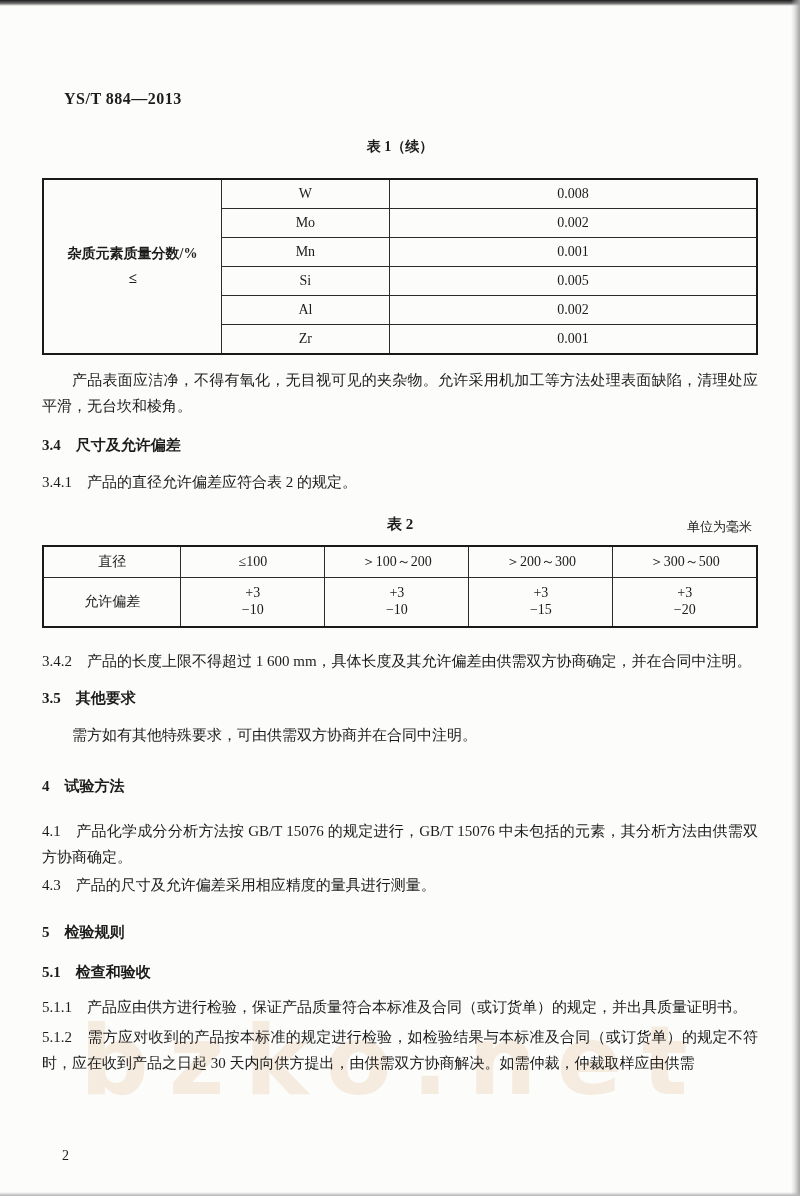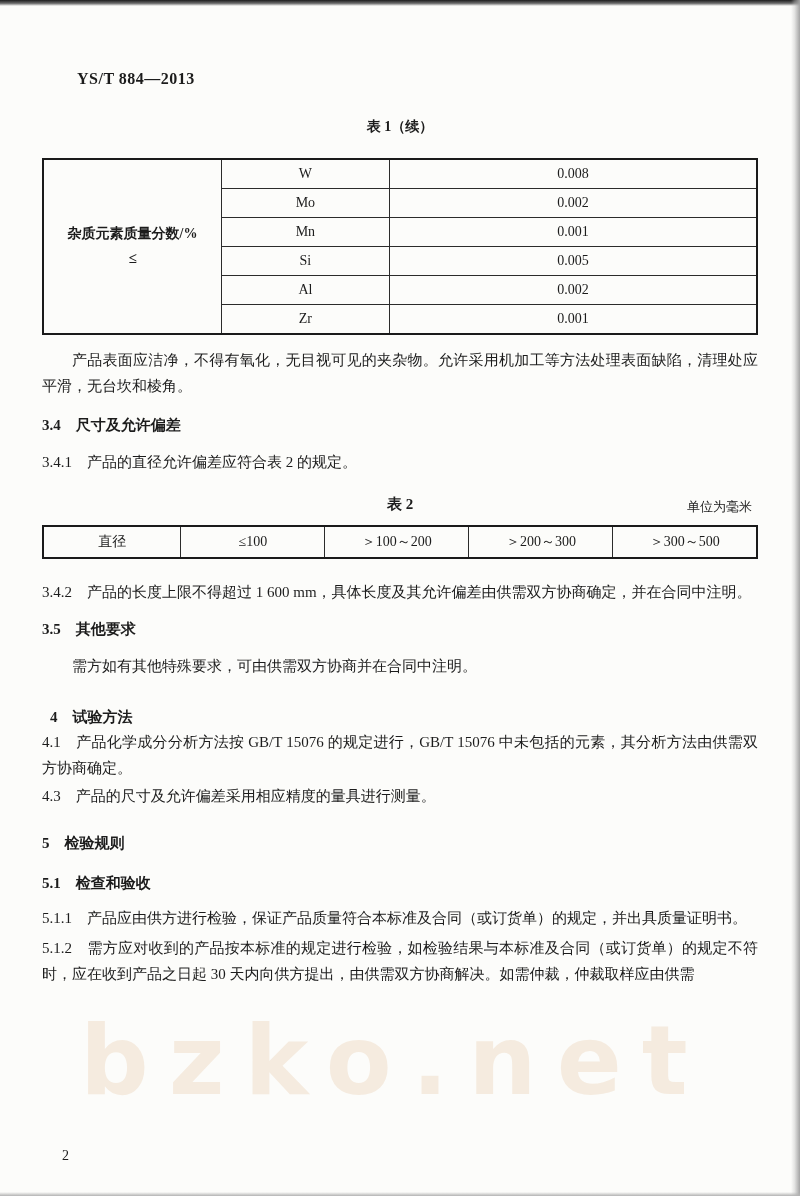--- a/index.html
+++ b/index.html
@@ -12,21 +12,21 @@
     font-family:"Liberation Serif","DejaVu Serif",serif;
     color:#1c1c1c;
   }
   .edge-top{position:absolute;top:0;left:0;width:100%;height:6px;
     background:linear-gradient(to bottom,#1d1d1d 0%,#6a6a6a 55%,rgba(120,120,120,0) 100%);}
   .edge-right{position:absolute;top:0;right:0;width:9px;height:100%;
     background:linear-gradient(to left,#a3a3a3 0%,rgba(190,190,190,.4) 60%,rgba(255,255,255,0) 100%);}
   .edge-bottom{position:absolute;bottom:0;left:0;width:100%;height:4px;
     background:linear-gradient(to top,#b3b3b3,rgba(255,255,255,0));}
   .content{position:relative;padding:0 42px;z-index:2;}
-  .doc-header{padding-top:70px;margin-left:35px;font-size:16px;font-weight:bold;letter-spacing:.5px;}
+  .doc-header{padding-top:90px;margin-left:22px;font-size:16px;font-weight:bold;letter-spacing:.5px;}
   .t-caption{margin-top:30px;text-align:center;font-size:14px;font-weight:bold;}
   .t2-caption-row{position:relative;margin-top:20px;height:20px;}
   .t2-caption{display:block;text-align:center;font-size:15px;font-weight:bold;}
   .t2-unit{position:absolute;right:6px;top:3px;font-size:13px;font-weight:normal;}
   table{width:100%;border-collapse:collapse;border:2px solid #1a1a1a;table-layout:fixed;}
   td{border:1px solid #2b2b2b;text-align:center;font-size:14px;padding:3px 4px;}
   .t1{margin-top:22px;}
   .t1 td{height:22px;}
   .t1-label{font-weight:bold;font-size:14px;line-height:1.6;}
   .t1-le{font-weight:bold;font-size:15px;}
@@ -38,22 +38,22 @@
   .h{font-size:15px;font-weight:bold;line-height:20px;}
   .p{font-size:15px;line-height:26px;text-align:justify;}
   .ind{text-indent:2em;}
   .h33{margin-top:32px;}
   .p33{margin-top:12px;}
   .h34{margin-top:16px;}
   .p341{margin-top:14px;}
   .p342{margin-top:20px;}
   .h35{margin-top:14px;}
   .p35{margin-top:14px;}
-  .h4{margin-top:28px;margin-left:8px;}
-  .p41{margin-top:2px;}
+  .h4{margin-top:28px;}
+  .p41{margin-top:22px;}
   .p42{margin-top:8px;}
   .p43{margin-top:2px;}
   .h5{margin-top:24px;}
   .h51{margin-top:20px;}
   .p511{margin-top:12px;}
   .p512{margin-top:4px;}
   .page-number{position:absolute;left:62px;top:1148px;font-size:14px;z-index:2;}
   .watermark{
     position:absolute;left:80px;top:1005px;z-index:1;
     font-family:"DejaVu Sans","Liberation Sans",sans-serif;
@@ -136,20 +136,39 @@
           <col style="width:20.175%">
         </colgroup>
       <tbody>
           <tr>
         <td class="hd lbl">直径</td>
         <td class="hd">≤100</td>
         <td class="hd">＞100～200</td>
         <td class="hd">＞200～300</td>
         <td class="hd">＞300～500</td>
       </tr>
+      <tr>
+        <td class="lbl">允许偏差</td>
+        <td class="dev">
+          <div>+3</div>
+          <div>−10</div>
+        </td>
+        <td class="dev">
+          <div>+3</div>
+          <div>−10</div>
+        </td>
+        <td class="dev">
+          <div>+3</div>
+          <div>−15</div>
+        </td>
+        <td class="dev">
+          <div>+3</div>
+          <div>−20</div>
+        </td>
+      </tr>
     </tbody>
       </table>
 
     <div class="p p342">3.4.2　产品的长度上限不得超过 1 600 mm，具体长度及其允许偏差由供需双方协商确定，并在合同中注明。</div>
 
     <div class="h h35">3.5　其他要求</div>
     <div class="p ind p35">需方如有其他特殊要求，可由供需双方协商并在合同中注明。</div>
 
     <div class="h h4">4　试验方法</div>
     <div class="p p41">4.1　产品化学成分分析方法按 GB/T 15076 的规定进行，GB/T 15076 中未包括的元素，其分析方法由供需双方协商确定。</div>

